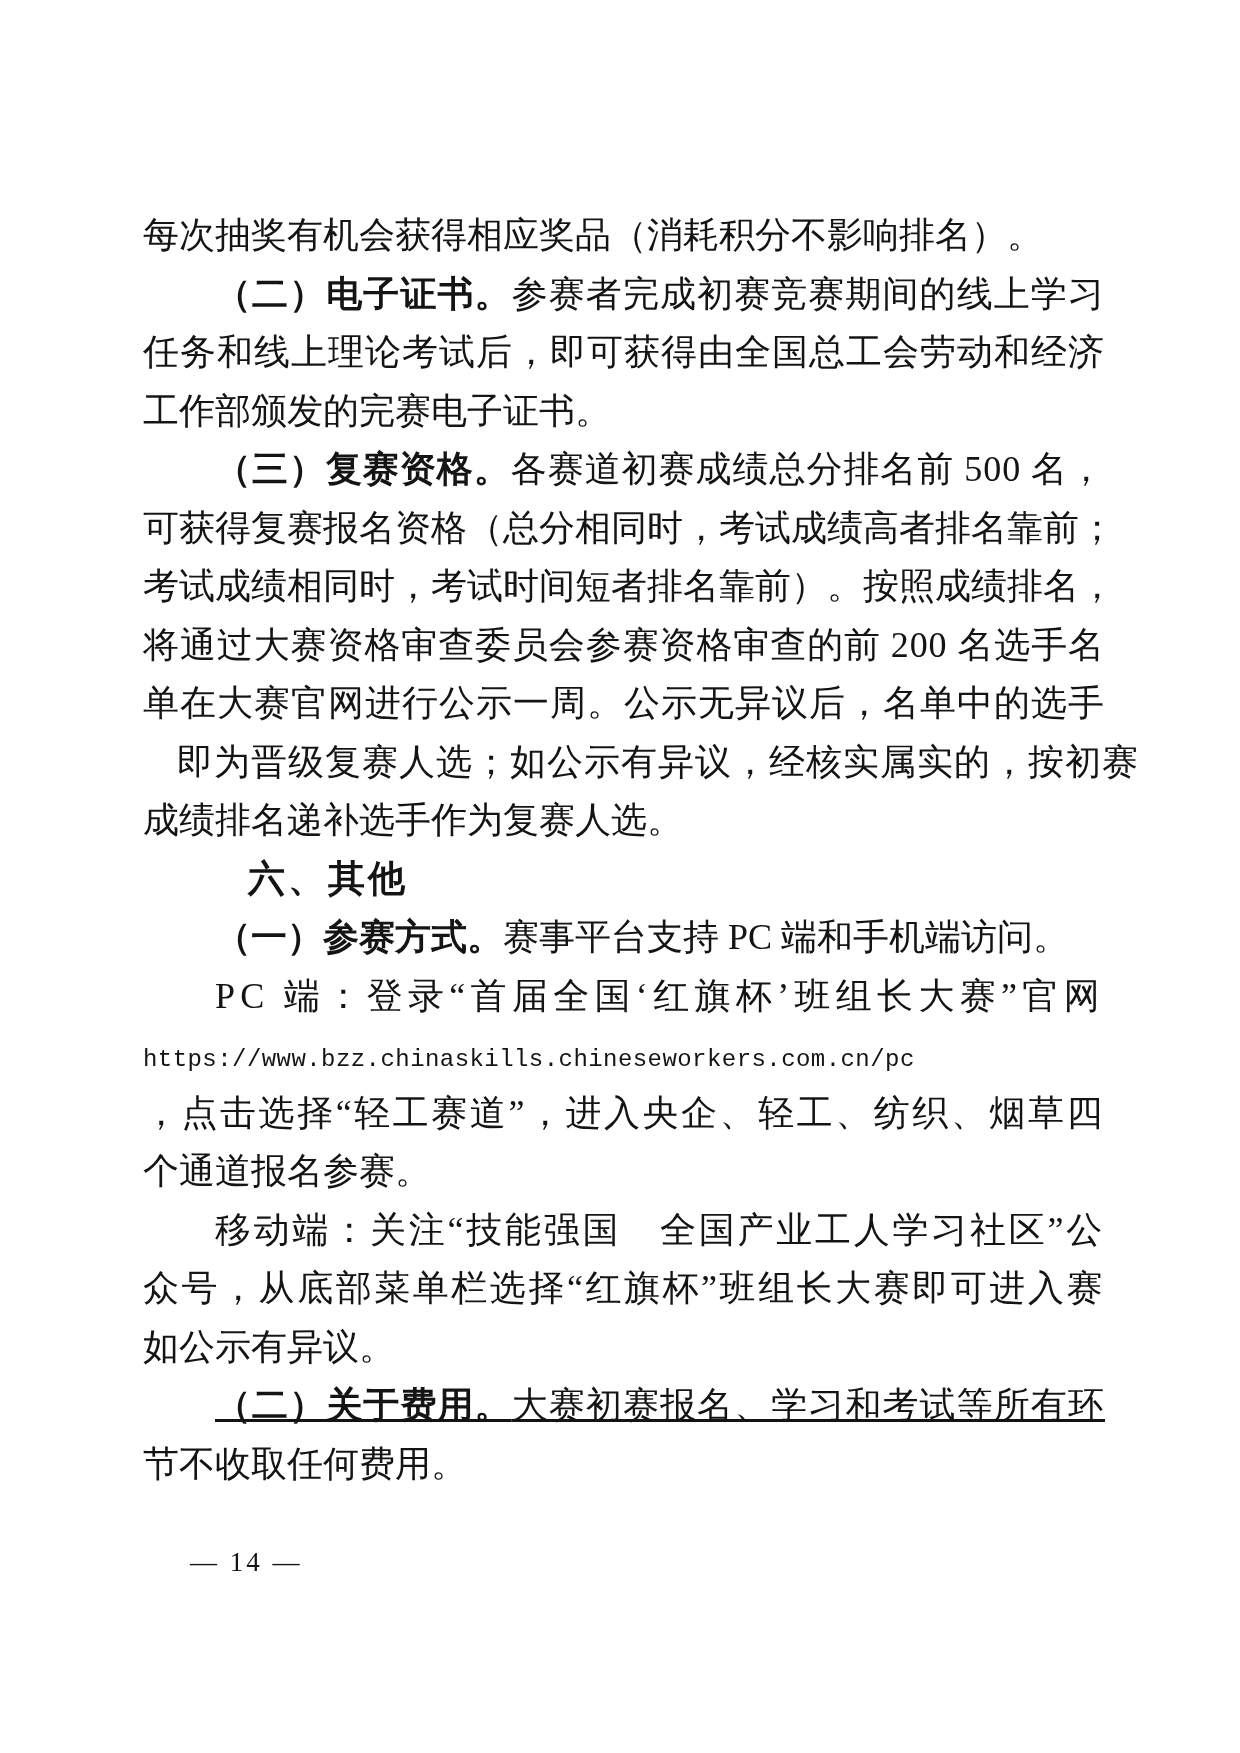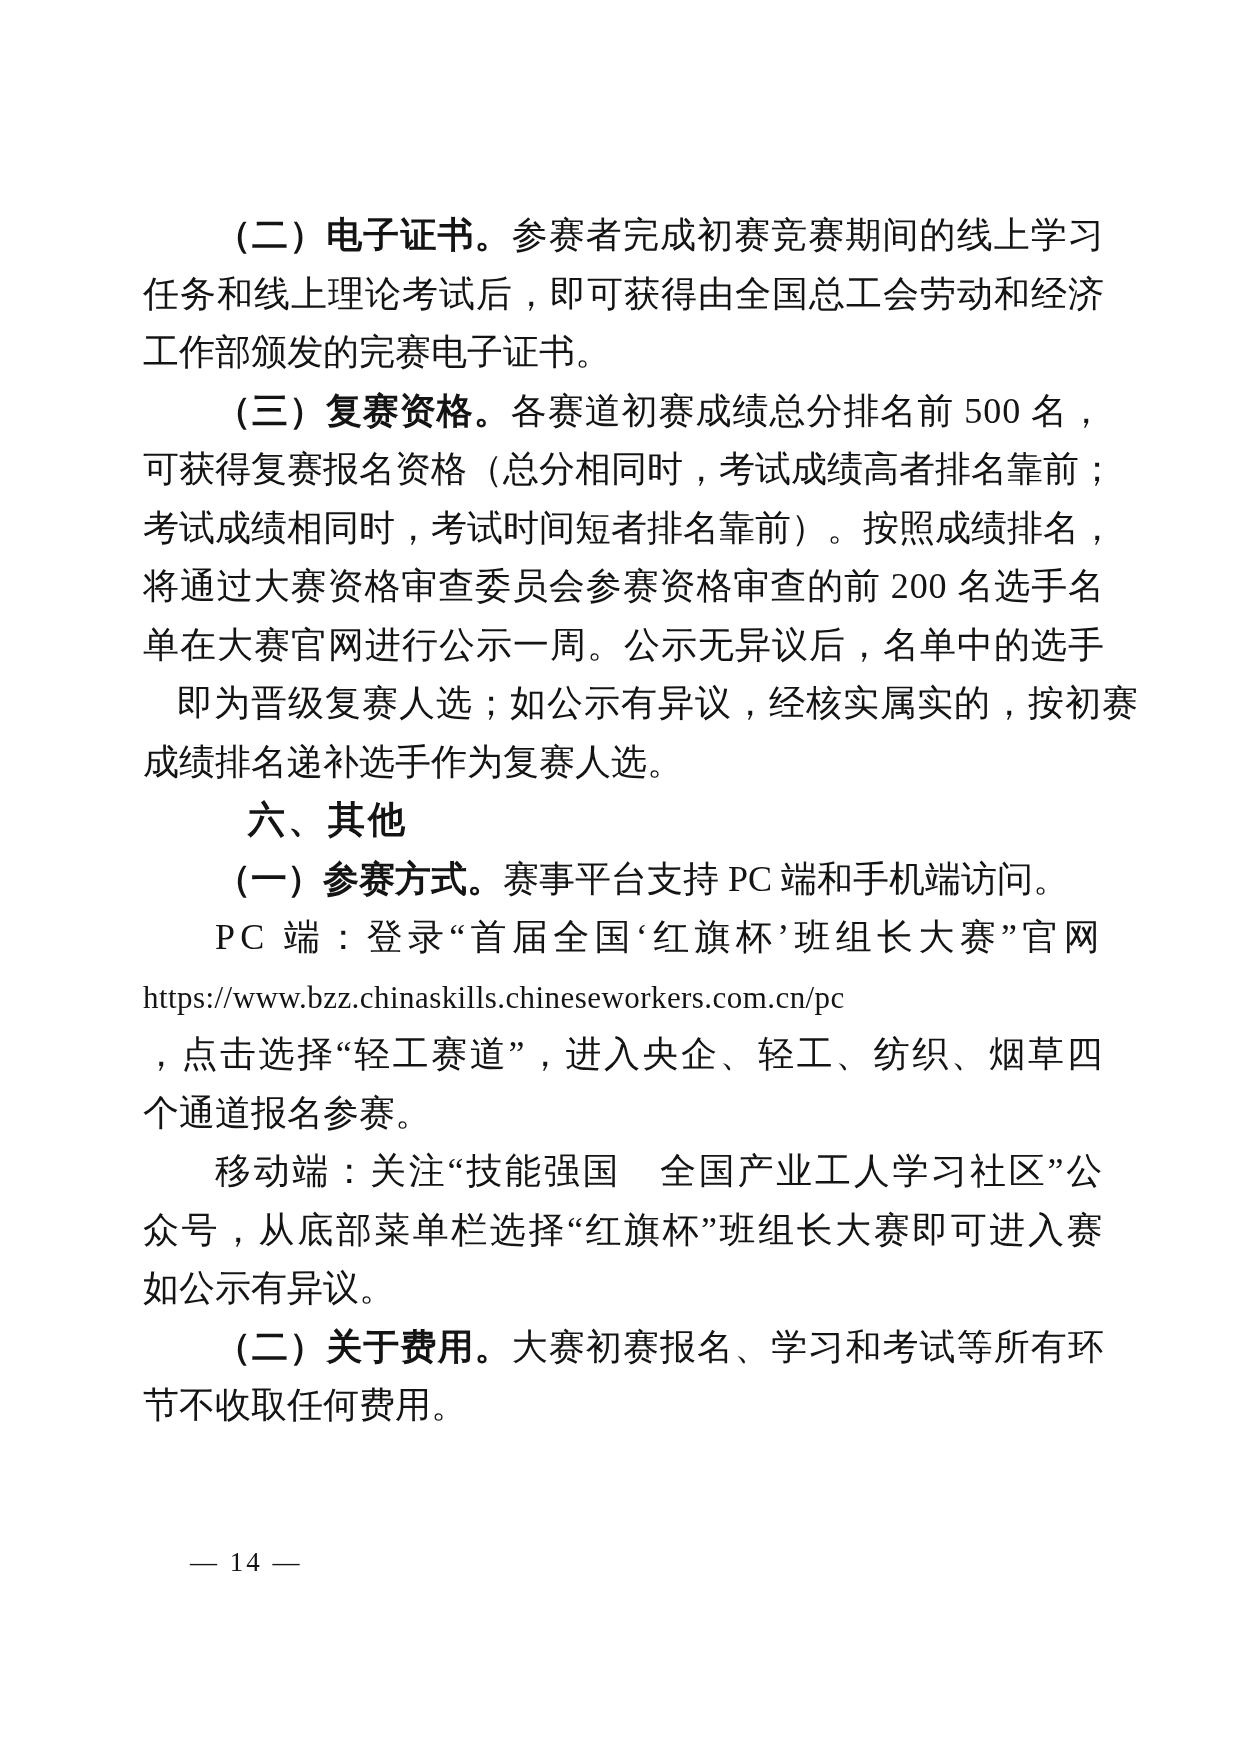--- a/index.html
+++ b/index.html
@@ -33,56 +33,57 @@
   }
   .seg-bold { font-weight: bold; }
   .line.heading .inner {
     font-family: "Liberation Sans", sans-serif;
     font-weight: bold;
     font-size: 37px;
     letter-spacing: 3px;
     margin-left: 33px;
   }
   .line.url .inner {
-    font-family: Liberation Serif, serif;
-    font-size: 31px;
+    font-family: Liberation Mono, monospace;
+    font-size: 24px;
   }
   .page-footer {
     position: absolute;
     left: 158px;
     top: 1538px;
     height: 48px;
     line-height: 48px;
     font-size: 27px;
     letter-spacing: 3px;
     font-family: "Liberation Serif", serif;
     color: #141414;
     margin-left: 32px;
   }
 </style>
 </head>
 <body>
 
 <div class="doc-body">
+    <div class="line"><span class="inner"><span>每次抽奖有机会获得相应奖品（消耗积分不影响排名）。</span></span></div>
     <div class="line justify indent"><span class="inner" style="letter-spacing: 1.08333px;"><span class="seg-bold">（二）电子证书。</span><span>参赛者完成初赛竞赛期间的线上学习</span></span></div>
     <div class="line justify"><span class="inner" style="letter-spacing: 1px;"><span>任务和线上理论考试后，即可获得由全国总工会劳动和经济</span></span></div>
     <div class="line"><span class="inner"><span>工作部颁发的完赛电子证书。</span></span></div>
     <div class="line justify indent"><span class="inner" style="letter-spacing: 0.962963px;"><span class="seg-bold">（三）复赛资格。</span><span>各赛道初赛成绩总分排名前 500 名，</span></span></div>
     <div class="line justify"><span class="inner"><span>可获得复赛报名资格（总分相同时，考试成绩高者排名靠前；</span></span></div>
     <div class="line justify"><span class="inner"><span>考试成绩相同时，考试时间短者排名靠前）。按照成绩排名，</span></span></div>
     <div class="line justify"><span class="inner" style="letter-spacing: 0.896552px;"><span>将通过大赛资格审查委员会参赛资格审查的前 200 名选手名</span></span></div>
     <div class="line justify"><span class="inner" style="letter-spacing: 1px;"><span>单在大赛官网进行公示一周。公示无异议后，名单中的选手</span></span></div>
     <div class="line justify"><span class="inner" style="letter-spacing: 1px; margin-left: 34px;"><span>即为晋级复赛人选；如公示有异议，经核实属实的，按初赛</span></span></div>
     <div class="line"><span class="inner"><span>成绩排名递补选手作为复赛人选。</span></span></div>
     <div class="line indent heading"><span class="inner"><span class="seg-bold">六、其他</span></span></div>
     <div class="line indent"><span class="inner"><span class="seg-bold">（一）参赛方式。</span><span>赛事平台支持 PC 端和手机端访问。</span></span></div>
     <div class="line justify indent"><span class="inner" style="letter-spacing: 5.32125px;"><span>PC 端：登录“首届全国‘红旗杯’班组长大赛”官网</span></span></div>
     <div class="line justify url"><span class="inner" style="letter-spacing: 0.438401px;"><span>https://www.bzz.chinaskills.chineseworkers.com.cn/pc</span></span></div>
     <div class="line justify"><span class="inner" style="letter-spacing: 2.53966px;"><span>，点击选择“轻工赛道”，进入央企、轻工、纺织、烟草四</span></span></div>
     <div class="line"><span class="inner"><span>个通道报名参赛。</span></span></div>
     <div class="line justify indent"><span class="inner" style="letter-spacing: 2.7513px;"><span>移动端：关注“技能强国　全国产业工人学习社区”公</span></span></div>
     <div class="line justify"><span class="inner" style="letter-spacing: 2.53966px;"><span>众号，从底部菜单栏选择“红旗杯”班组长大赛即可进入赛</span></span></div>
     <div class="line"><span class="inner"><span>如公示有异议。</span></span></div>
-    <div class="line justify indent"><span class="inner" style="letter-spacing: 1.08333px;"><span class="seg-bold">（二）关于费用。</span><span>大赛初赛报名、学习和考试等所有环</span></span></div>
+    <div class="line justify indent"><span class="inner" style="letter-spacing: 1.08333px; text-decoration: underline;"><span class="seg-bold">（二）关于费用。</span><span>大赛初赛报名、学习和考试等所有环</span></span></div>
     <div class="line"><span class="inner"><span>节不收取任何费用。</span></span></div>
   </div>
 
 <div class="page-footer">— 14 —</div>
 
 </body></html>

